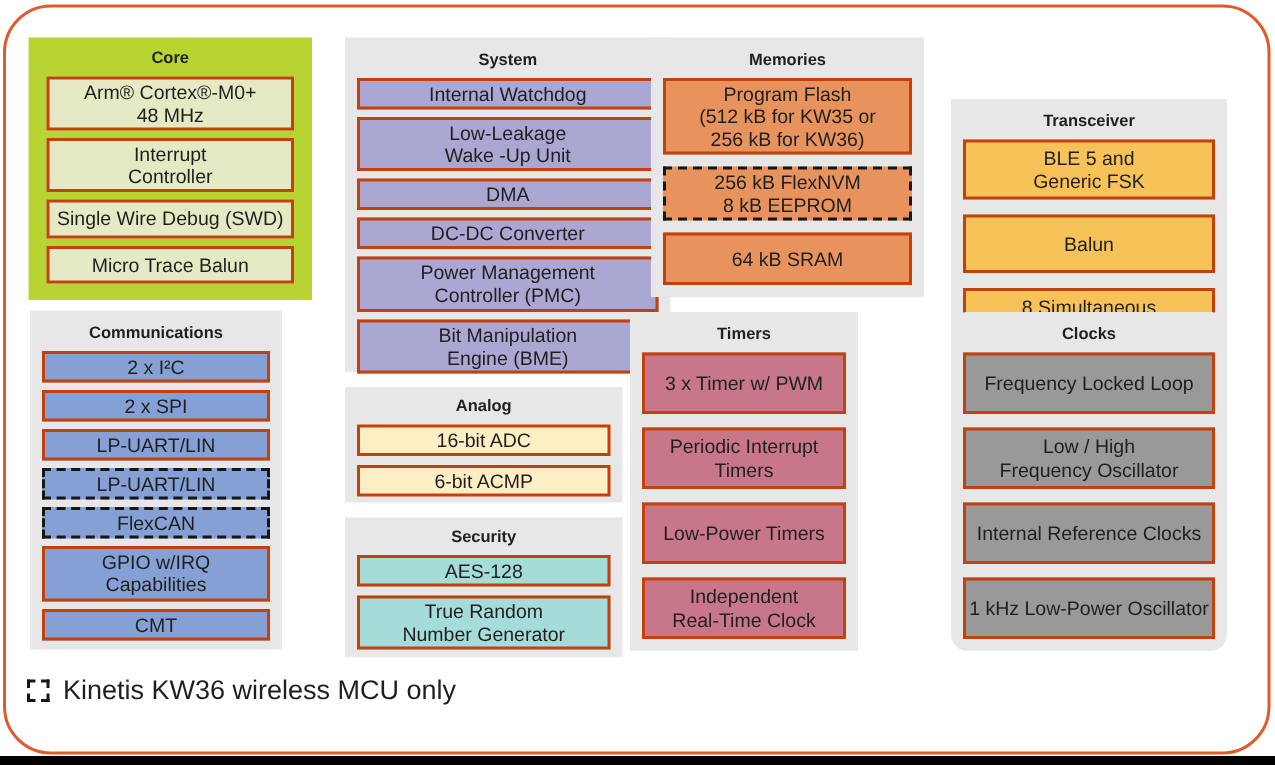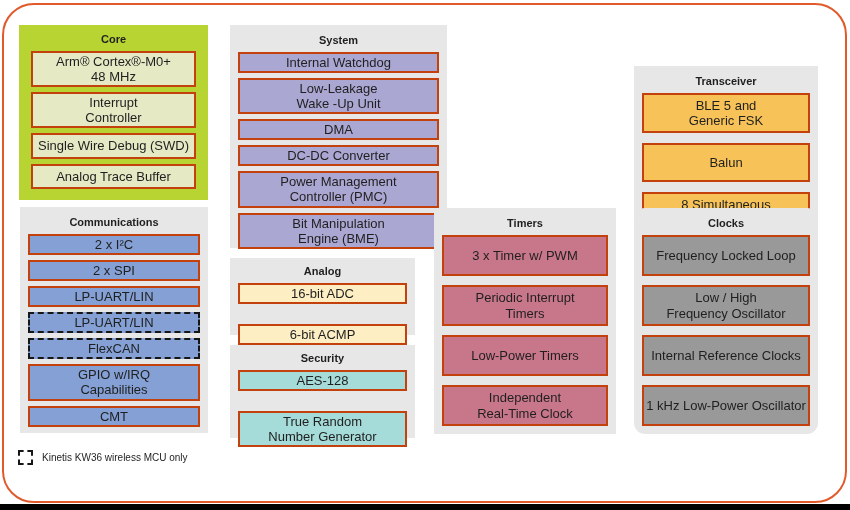--- a/index.html
+++ b/index.html
@@ -22,63 +22,63 @@
   .sec-title{flex:0 0 auto;text-align:center;font-weight:700;font-size:11px;padding:3px 0 6px;color:var(--text,#1f1f1f);}
   .items{flex:1 1 auto;display:flex;flex-direction:column;gap:5px;min-height:0;}
   .block{
     flex:1 1 0;display:flex;align-items:center;justify-content:center;
     text-align:center;white-space:pre-line;font-size:13px;line-height:1.16;
     border:2px solid #c2410c;box-sizing:border-box;padding:1px 2px;color:var(--text,#1f1f1f);
   }
   .block.dashed{border:2px dashed #161616;}
 
   .sec-core{left:19px;top:25px;width:189px;height:175px;background:var(--core-container,#b8d433);padding:5px 12px 11px;}
-  .sec-communications{left:20px;top:207px;width:188px;height:226px;}
+  .sec-communications{left:20px;top:207px;width:168px;height:226px;}
   .sec-system{left:230px;top:25px;width:217px;height:223px;}
   .sec-analog{left:230px;top:258px;width:185px;height:77px;padding:4px 8px 7px;}
   .sec-security{left:230px;top:345px;width:185px;height:93px;padding:4px 8px 6px;}
   .sec-memories{left:434px;top:25px;width:182px;height:173px;}
-  .sec-timers{left:434px;top:208px;width:182px;height:226px;}
+  .sec-timers{left:420px;top:208px;width:152px;height:226px;}
   .sec-transceiver{left:634px;top:24px;width:184px;height:174px;margin-top:42px;}
   .sec-clocks{left:634px;top:208px;width:184px;height:226px;border-radius:11px;}
 
-  .sec-analog .items,.sec-security .items{gap:20px;}
+  .sec-analog .items,.sec-security .items{gap:6px;}
   .sec-memories .items{gap:8px;}
   .sec-timers .items,.sec-clocks .items{gap:9px;}
   .sec-transceiver .items{gap:10px;}
 
   .sec-core .block{background:var(--core-item,#e5e9c4);}
   .sec-communications .block{background:var(--communications-item,#84a0d4);}
   .sec-system .block{background:var(--system-item,#aaa7d3);}
   .sec-analog .block{background:var(--analog-item,#fdeec4);}
   .sec-security .block{background:var(--security-item,#a5dbd8);}
   .sec-memories .block{background:var(--memories-item,#e8935e);}
   .sec-timers .block{background:var(--timers-item,#c8768a);}
   .sec-transceiver .block{background:var(--transceiver-item,#f7c359);}
   .sec-clocks .block{background:var(--clocks-item,#999999);}
 
   .legend{position:absolute;left:18px;top:450px;display:flex;align-items:center;gap:9px;}
   .legend-swatch{width:15px;height:15px;border:2px dashed #161616;background:#ffffff;box-sizing:border-box;flex:0 0 auto;}
-  .legend-label{font-size:10px;color:var(--text,#1f1f1f);}
+  .legend-label{font-size:18px;color:var(--text,#1f1f1f);}
 </style>
 </head>
 <body>
 
 <div class="canvas">
   <div class="frame"></div>
 
   <section class="sec sec-core">
       <div class="sec-title">Core</div>
       <div class="items">
         <div class="block">Arm® Cortex®-M0+
 48 MHz</div>
         <div class="block">Interrupt
 Controller</div>
         <div class="block">Single Wire Debug (SWD)</div>
-        <div class="block">Analog Trace Buffer</div>
+        <div class="block">Micro Trace Balun</div>
       </div>
     </section>
   <section class="sec sec-communications">
       <div class="sec-title">Communications</div>
       <div class="items">
         <div class="block">2 x I²C</div>
         <div class="block">2 x  SPI</div>
         <div class="block">LP-UART/LIN</div>
         <div class="block dashed">LP-UART/LIN</div>
         <div class="block dashed">FlexCAN</div>
@@ -109,20 +109,31 @@
       </div>
     </section>
   <section class="sec sec-security">
       <div class="sec-title">Security</div>
       <div class="items">
         <div class="block">AES-128</div>
         <div class="block">True Random
 Number Generator</div>
       </div>
     </section>
+  <section class="sec sec-memories">
+      <div class="sec-title">Memories</div>
+      <div class="items">
+        <div class="block">Program Flash
+(512 kB for KW35 or
+256 kB for KW36)</div>
+        <div class="block dashed">256 kB FlexNVM
+8 kB EEPROM</div>
+        <div class="block">64 kB SRAM</div>
+      </div>
+    </section>
   <section class="sec sec-timers">
       <div class="sec-title">Timers</div>
       <div class="items">
         <div class="block">3 x Timer w/ PWM</div>
         <div class="block">Periodic Interrupt
 Timers</div>
         <div class="block">Low-Power Timers</div>
         <div class="block">Independent
 Real-Time Clock</div>
       </div>

